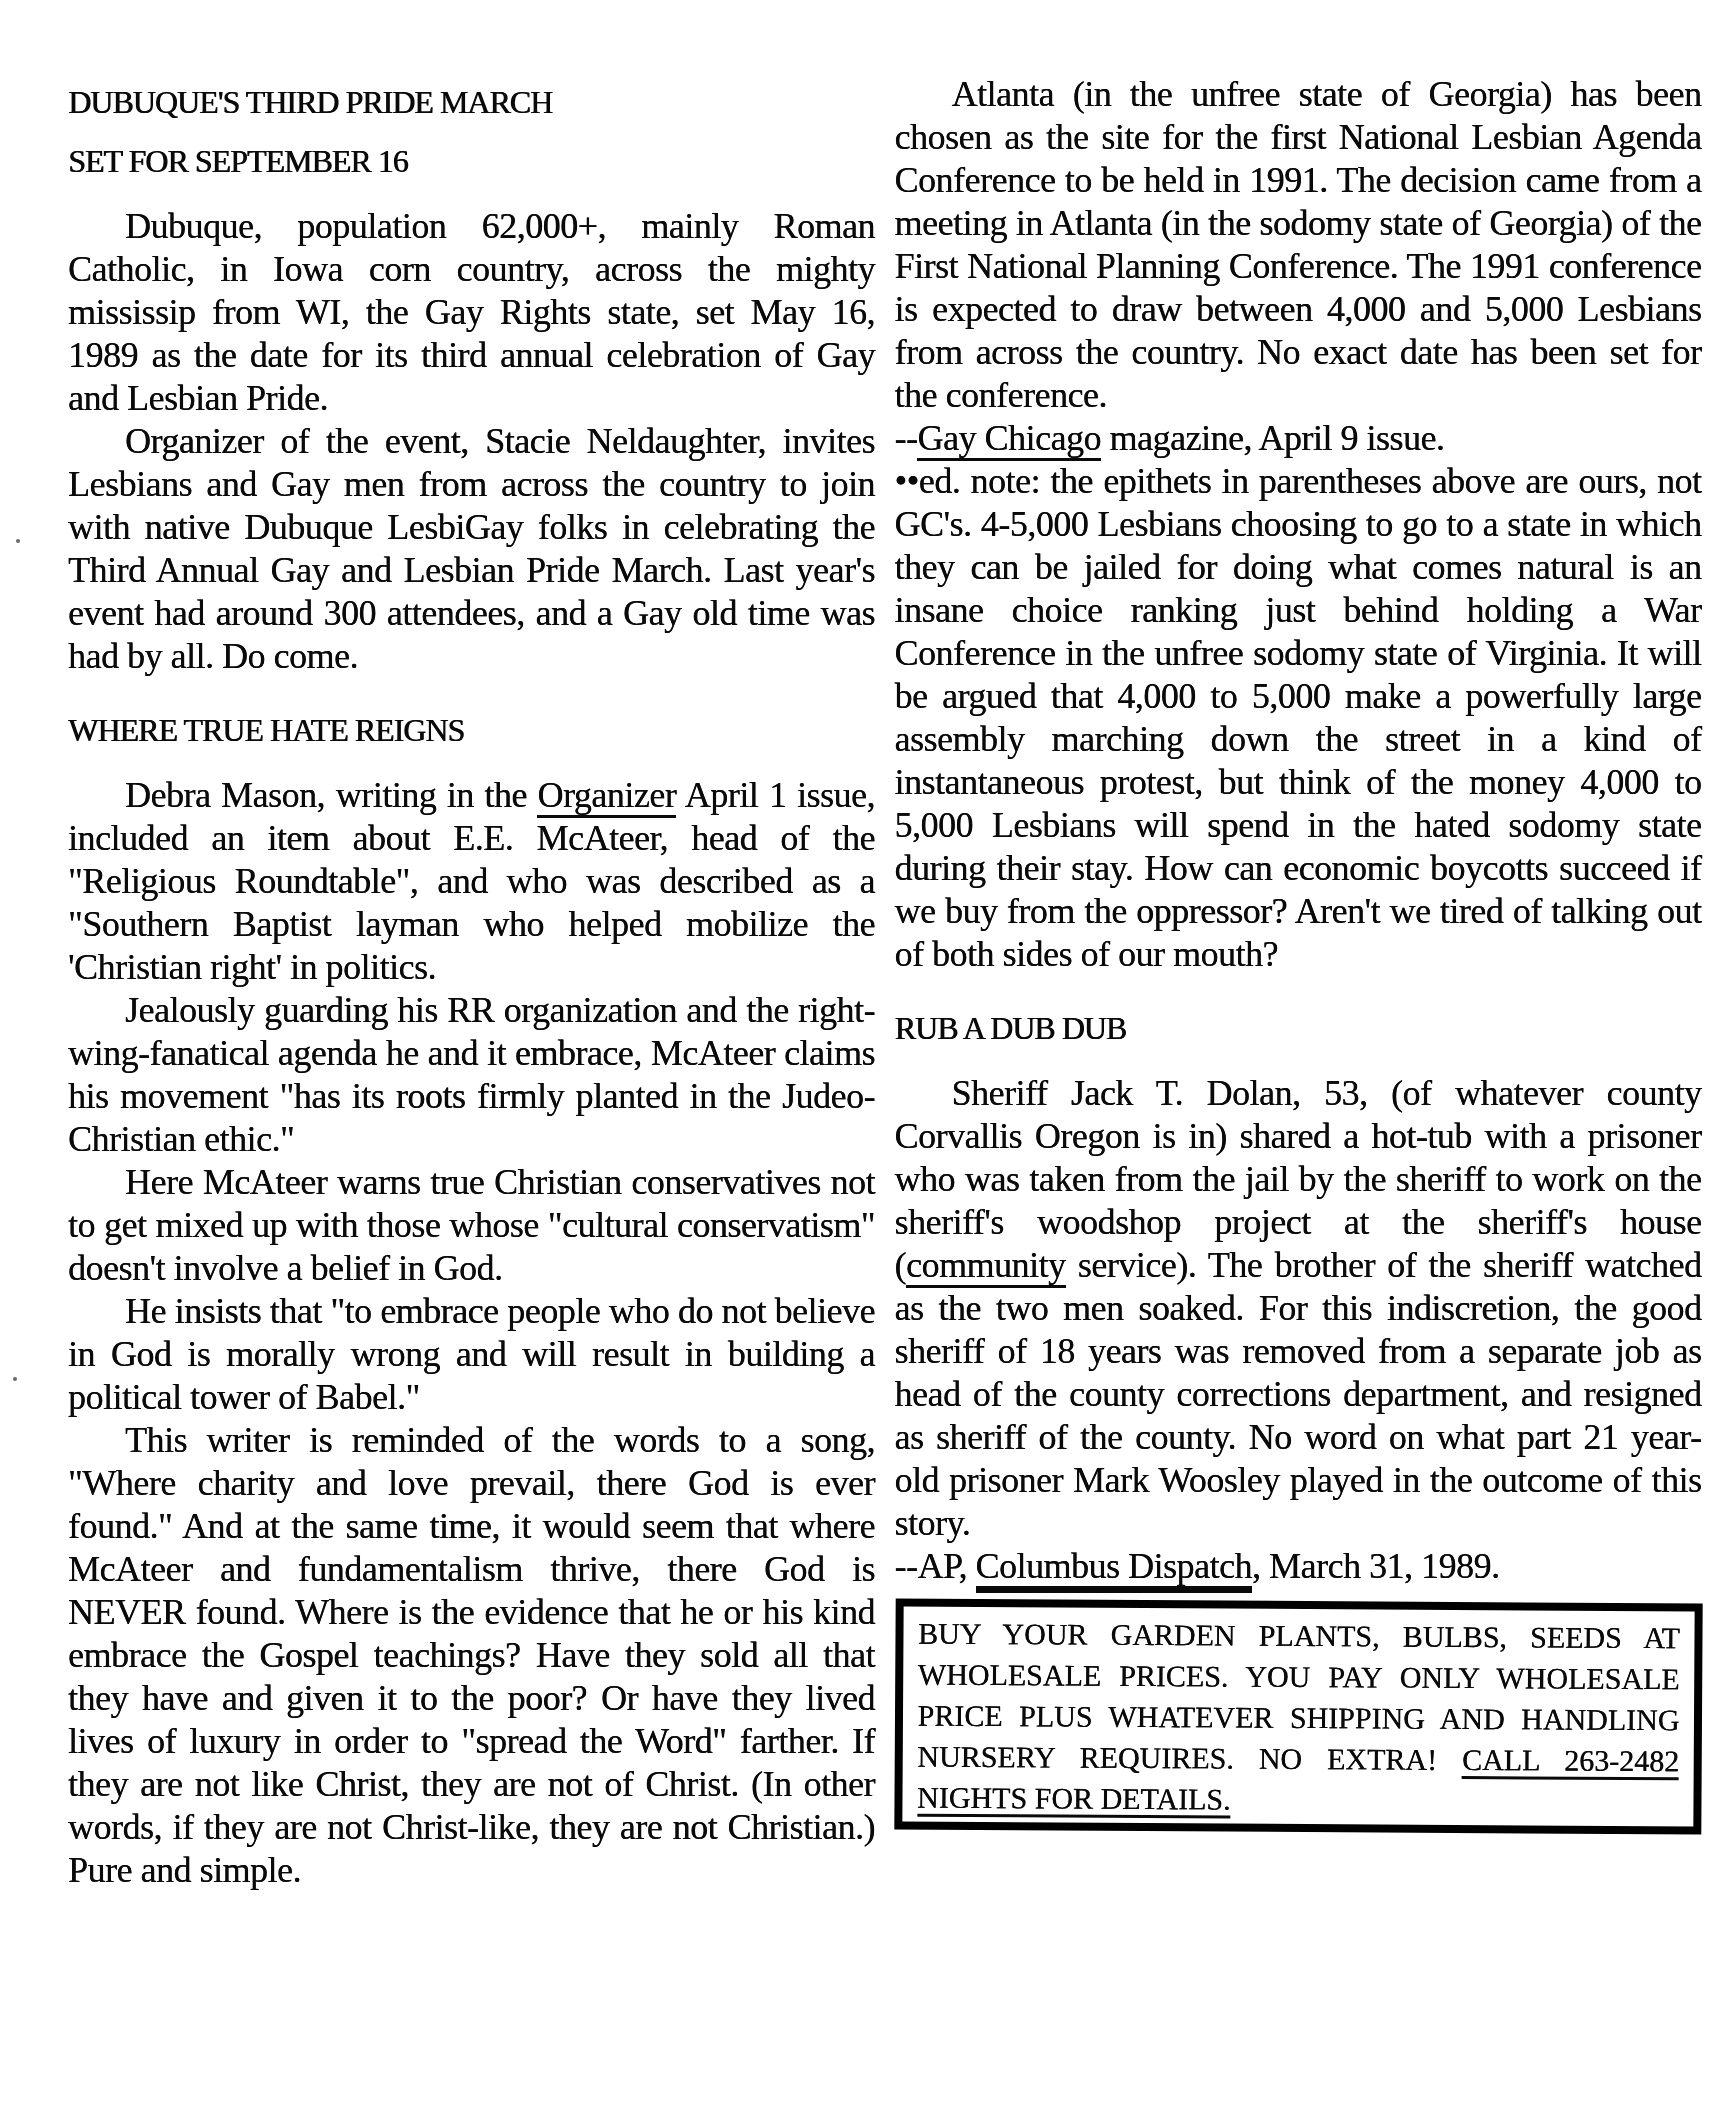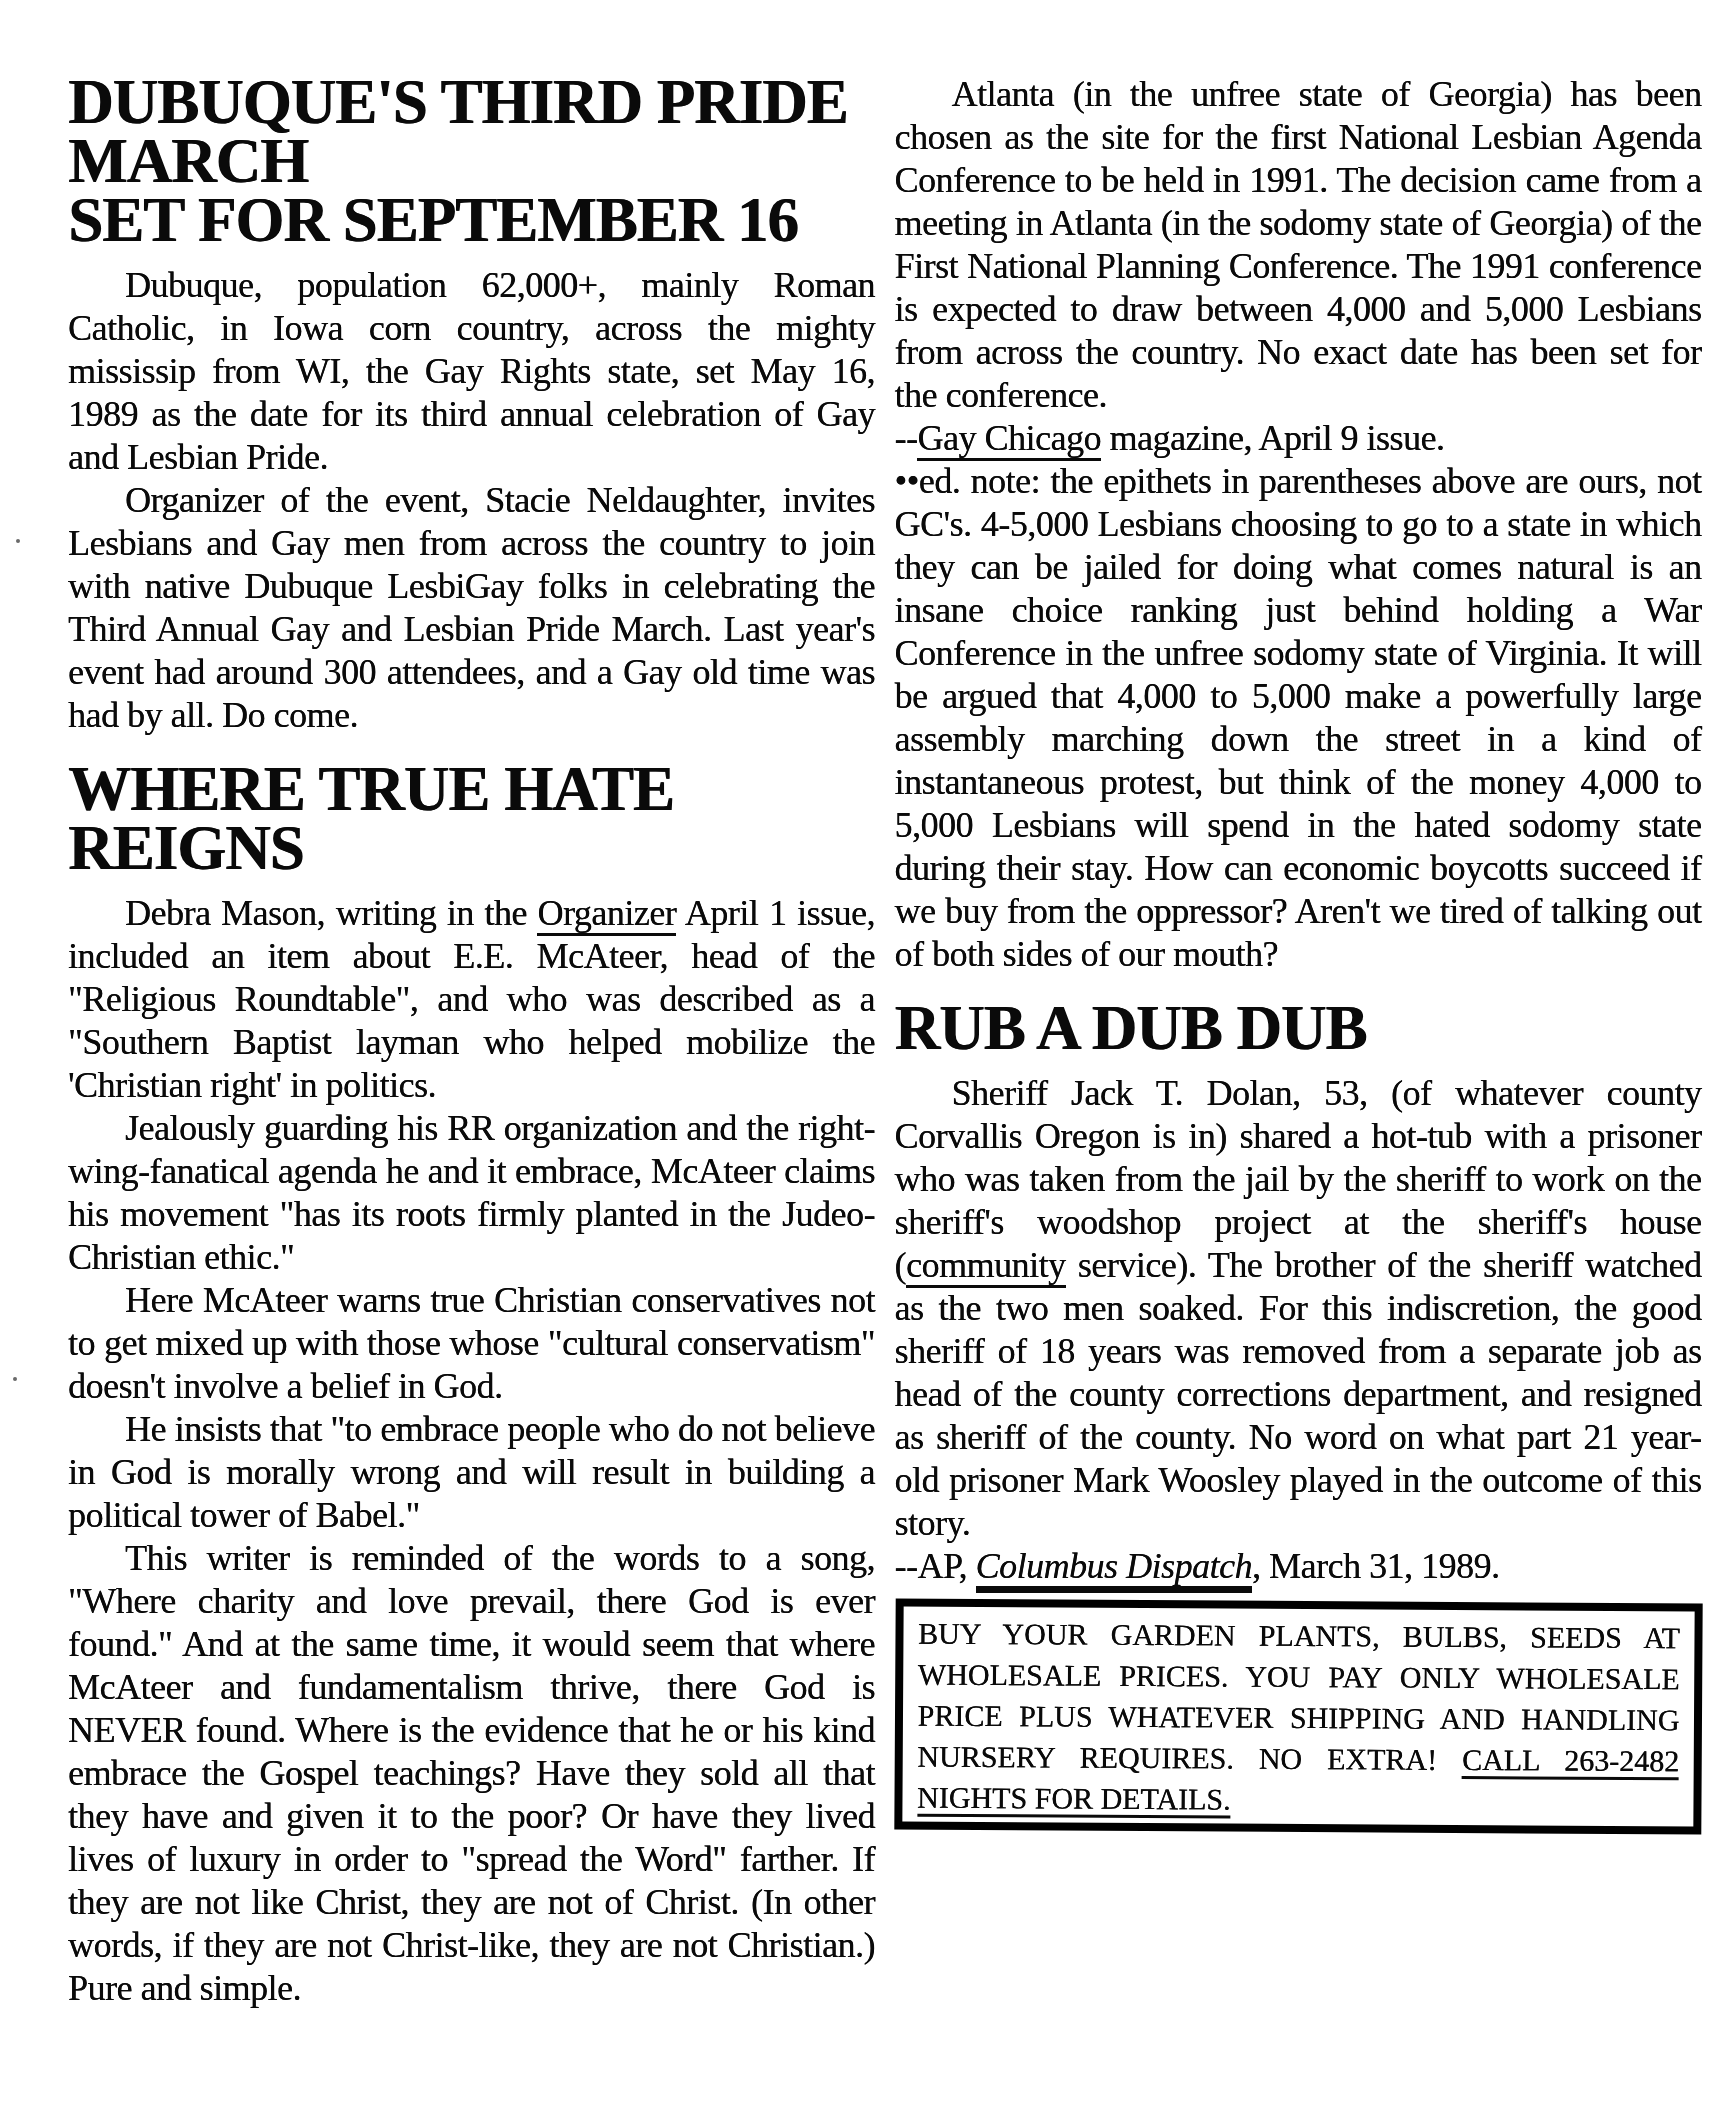--- a/index.html
+++ b/index.html
@@ -13,39 +13,39 @@
     font-family: "Liberation Serif", serif;
     overflow: hidden;
   }
   .cols {
     display: flex;
     gap: 19.5px;
     padding: 73px 34px 0 68px;
   }
   .col { flex: 0 0 807px; max-width: 807px; }
   .headline {
-    font-size: 63px;
+    font-size: 32px;
     line-height: 59px;
-    font-weight: bold;
+    font-weight: normal;
     letter-spacing: -1px;
     margin: 23.4px 0 13.7px 0;
     text-shadow: 0.7px 0 0 currentColor;
   }
   .col section:first-child .headline { margin-top: 0; }
   .body {
     font-size: 36px;
     line-height: 43px;
     text-align: justify;
     letter-spacing: -0.5px;
     text-shadow: 0.3px 0 0 currentColor;
   }
   .para { margin: 0; }
   .para.indent { text-indent: 57px; }
   .u { border-bottom: 3.4px solid #0a0a0a; }
-  .u.heavy { border-bottom: 7.3px solid #0a0a0a; font-style: italic; }
+  .u.heavy { border-bottom: 7.3px solid #0a0a0a; }
   .ad-box {
     border: 8.8px solid #000000;
     margin-top: 12.7px;
     padding: 5.9px 14.6px 3.9px 14.6px;
     transform: rotate(0.35deg);
     transform-origin: 50% 50%;
   }
   .ad-box .body {
     font-size: 30px;
     line-height: 41px;

